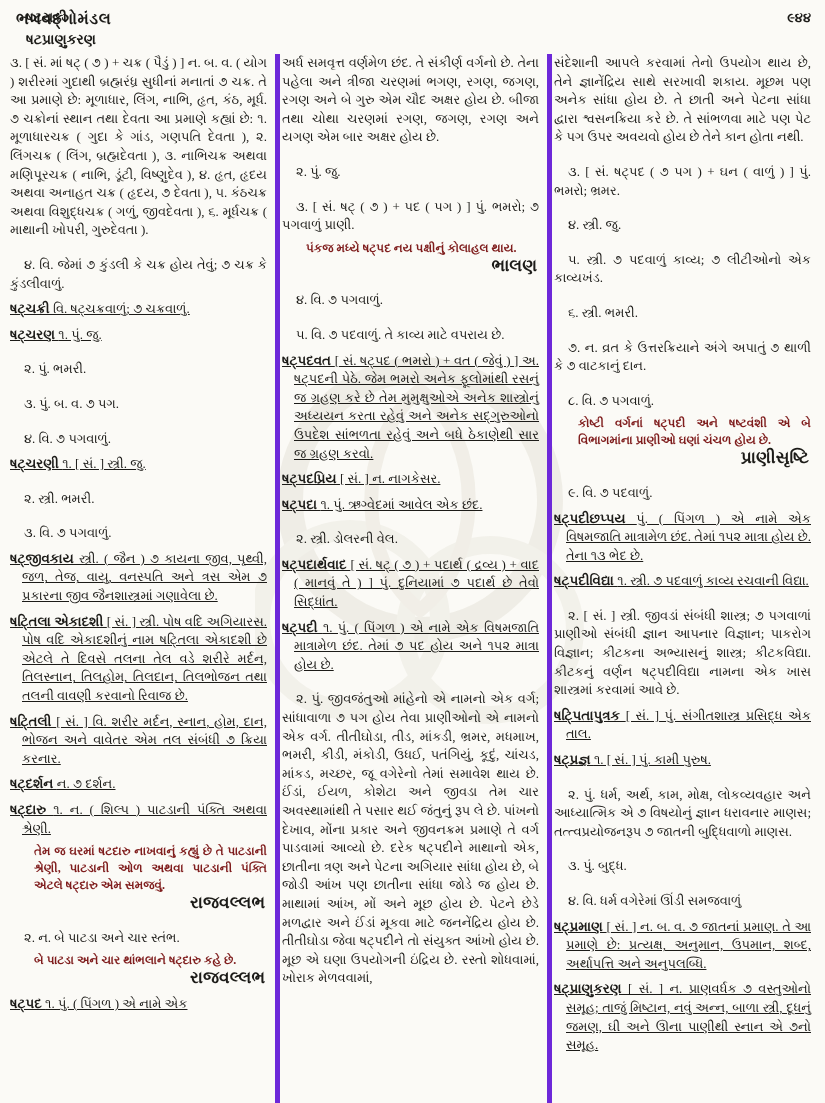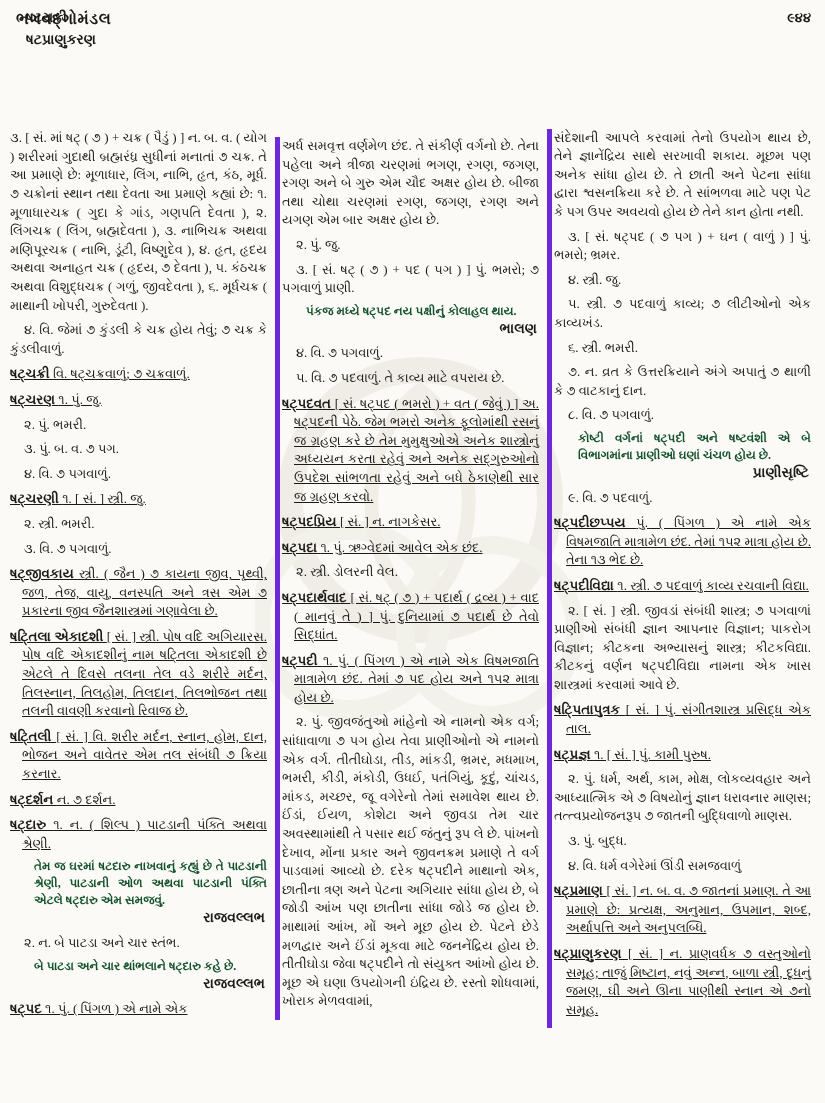--- a/index.html
+++ b/index.html
@@ -12,29 +12,29 @@
   .page{position:relative;width:825px;height:1103px;}
   
   .watermark{position:absolute;left:255px;top:330px;z-index:0;opacity:.55;pointer-events:none;}
   
   .header{position:absolute;top:8px;left:16px;right:0;height:46px;z-index:2;padding-left:32px;}
   .guide-left{position:absolute;left:10px;top:2px;font-weight:bold;font-size:14px;}
   .guide-left2{position:absolute;left:10px;top:24px;font-weight:bold;font-size:14px;}
   .center-title{position:absolute;left:0;right:0;top:2px;text-align:left;font-weight:bold;font-size:16px;letter-spacing:.5px;}
   .page-num{position:absolute;right:14px;top:2px;font-weight:bold;font-size:13px;}
   
-  .columns{position:absolute;top:54px;left:8px;right:6px;bottom:0;display:flex;z-index:1;align-items:center;}
+  .columns{position:absolute;top:54px;left:8px;right:6px;bottom:0;display:flex;z-index:1;}
   .col{flex:1 1 0;padding:0 8px 4px 2px;overflow:hidden;font-size:13px;line-height:18.6px;text-align:justify;}
   .col + .col{border-left:5px solid #6d28d9;}
   .blk{margin:0 0 5px 0;}
   .blk.entry{padding-left:12px;text-indent:-12px;margin-top:7px;text-decoration:underline;}
-  .blk.sense{text-indent:14px;margin-top:6px;}
+  .blk.sense{text-indent:14px;margin-top:16px;}
   .blk.para{margin-top:0;}
-  .blk.quote{font-size:12px;line-height:17px;padding-left:24px;margin:2px 0 0 0;font-weight:bold;color:#14532d;}
-  .blk.cite{font-size:14px;text-align:right;font-weight:bold;margin:0 2px 4px 0;}
+  .blk.quote{font-size:12px;line-height:17px;padding-left:24px;margin:2px 0 0 0;font-weight:bold;color:#7f1d1d;}
+  .blk.cite{font-size:17px;text-align:right;font-weight:bold;margin:0 2px 4px 0;}
   .hw{font-weight:bold;font-size:13.5px;}
 </style>
 </head>
 <body>
 
 <div class="page">
 
   <svg class="watermark" width="330" height="420" viewBox="0 0 330 420">
     <circle cx="165" cy="170" r="130" fill="none" stroke="#e7e4da" stroke-width="26"></circle>
     <circle cx="95" cy="290" r="90" fill="none" stroke="#eceae1" stroke-width="20"></circle>

